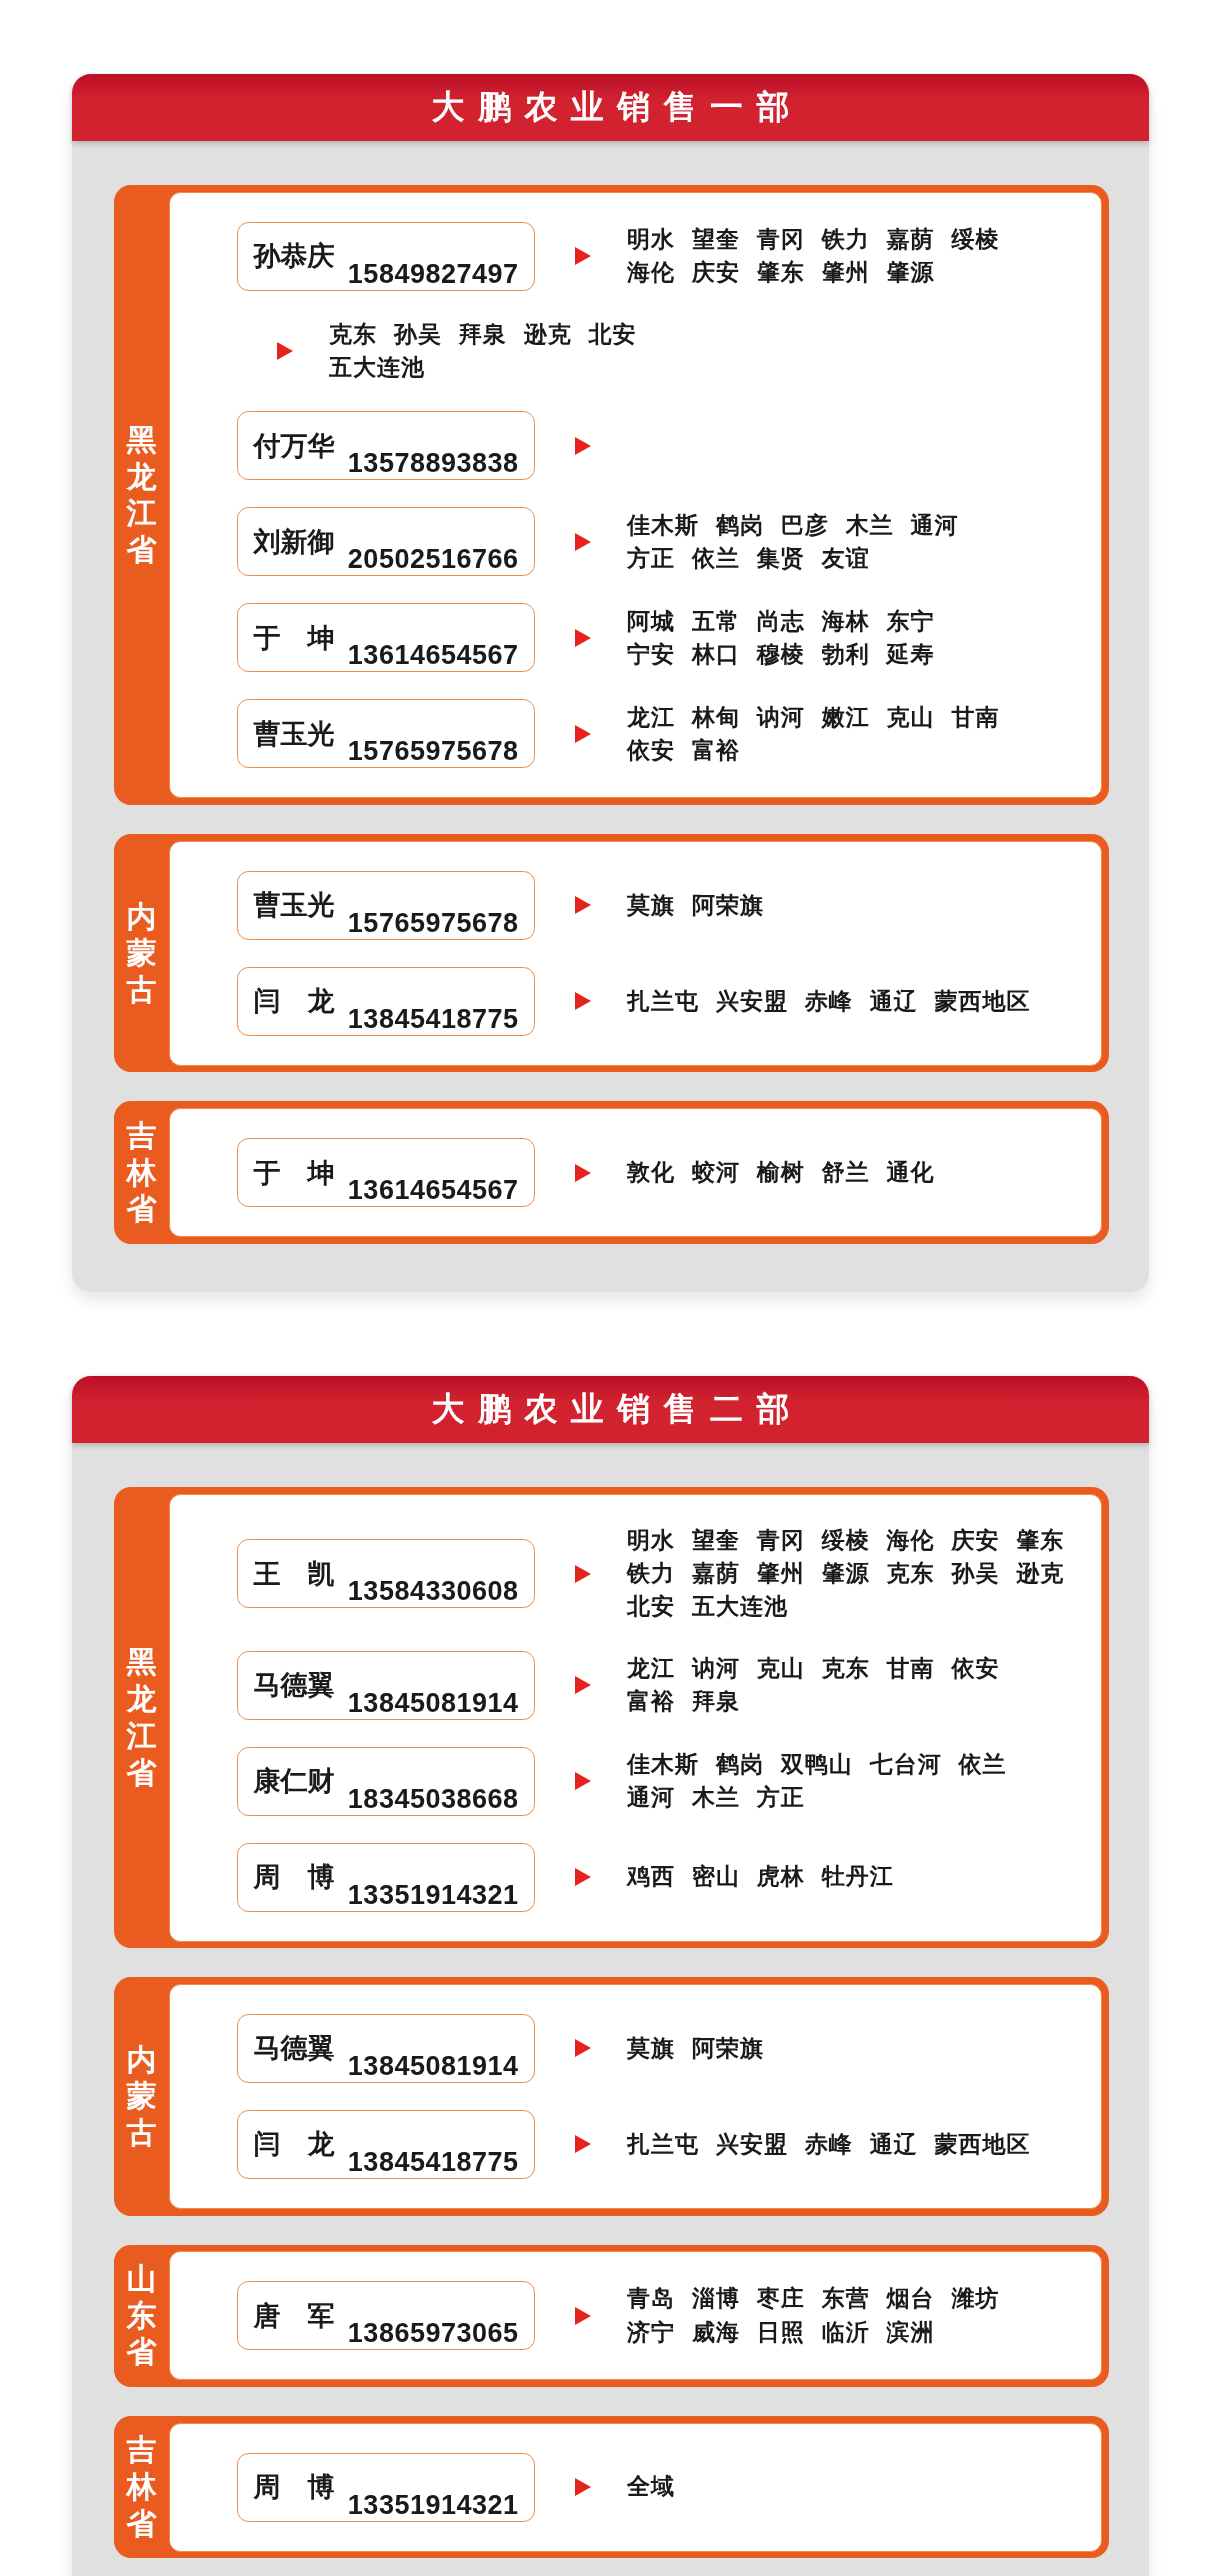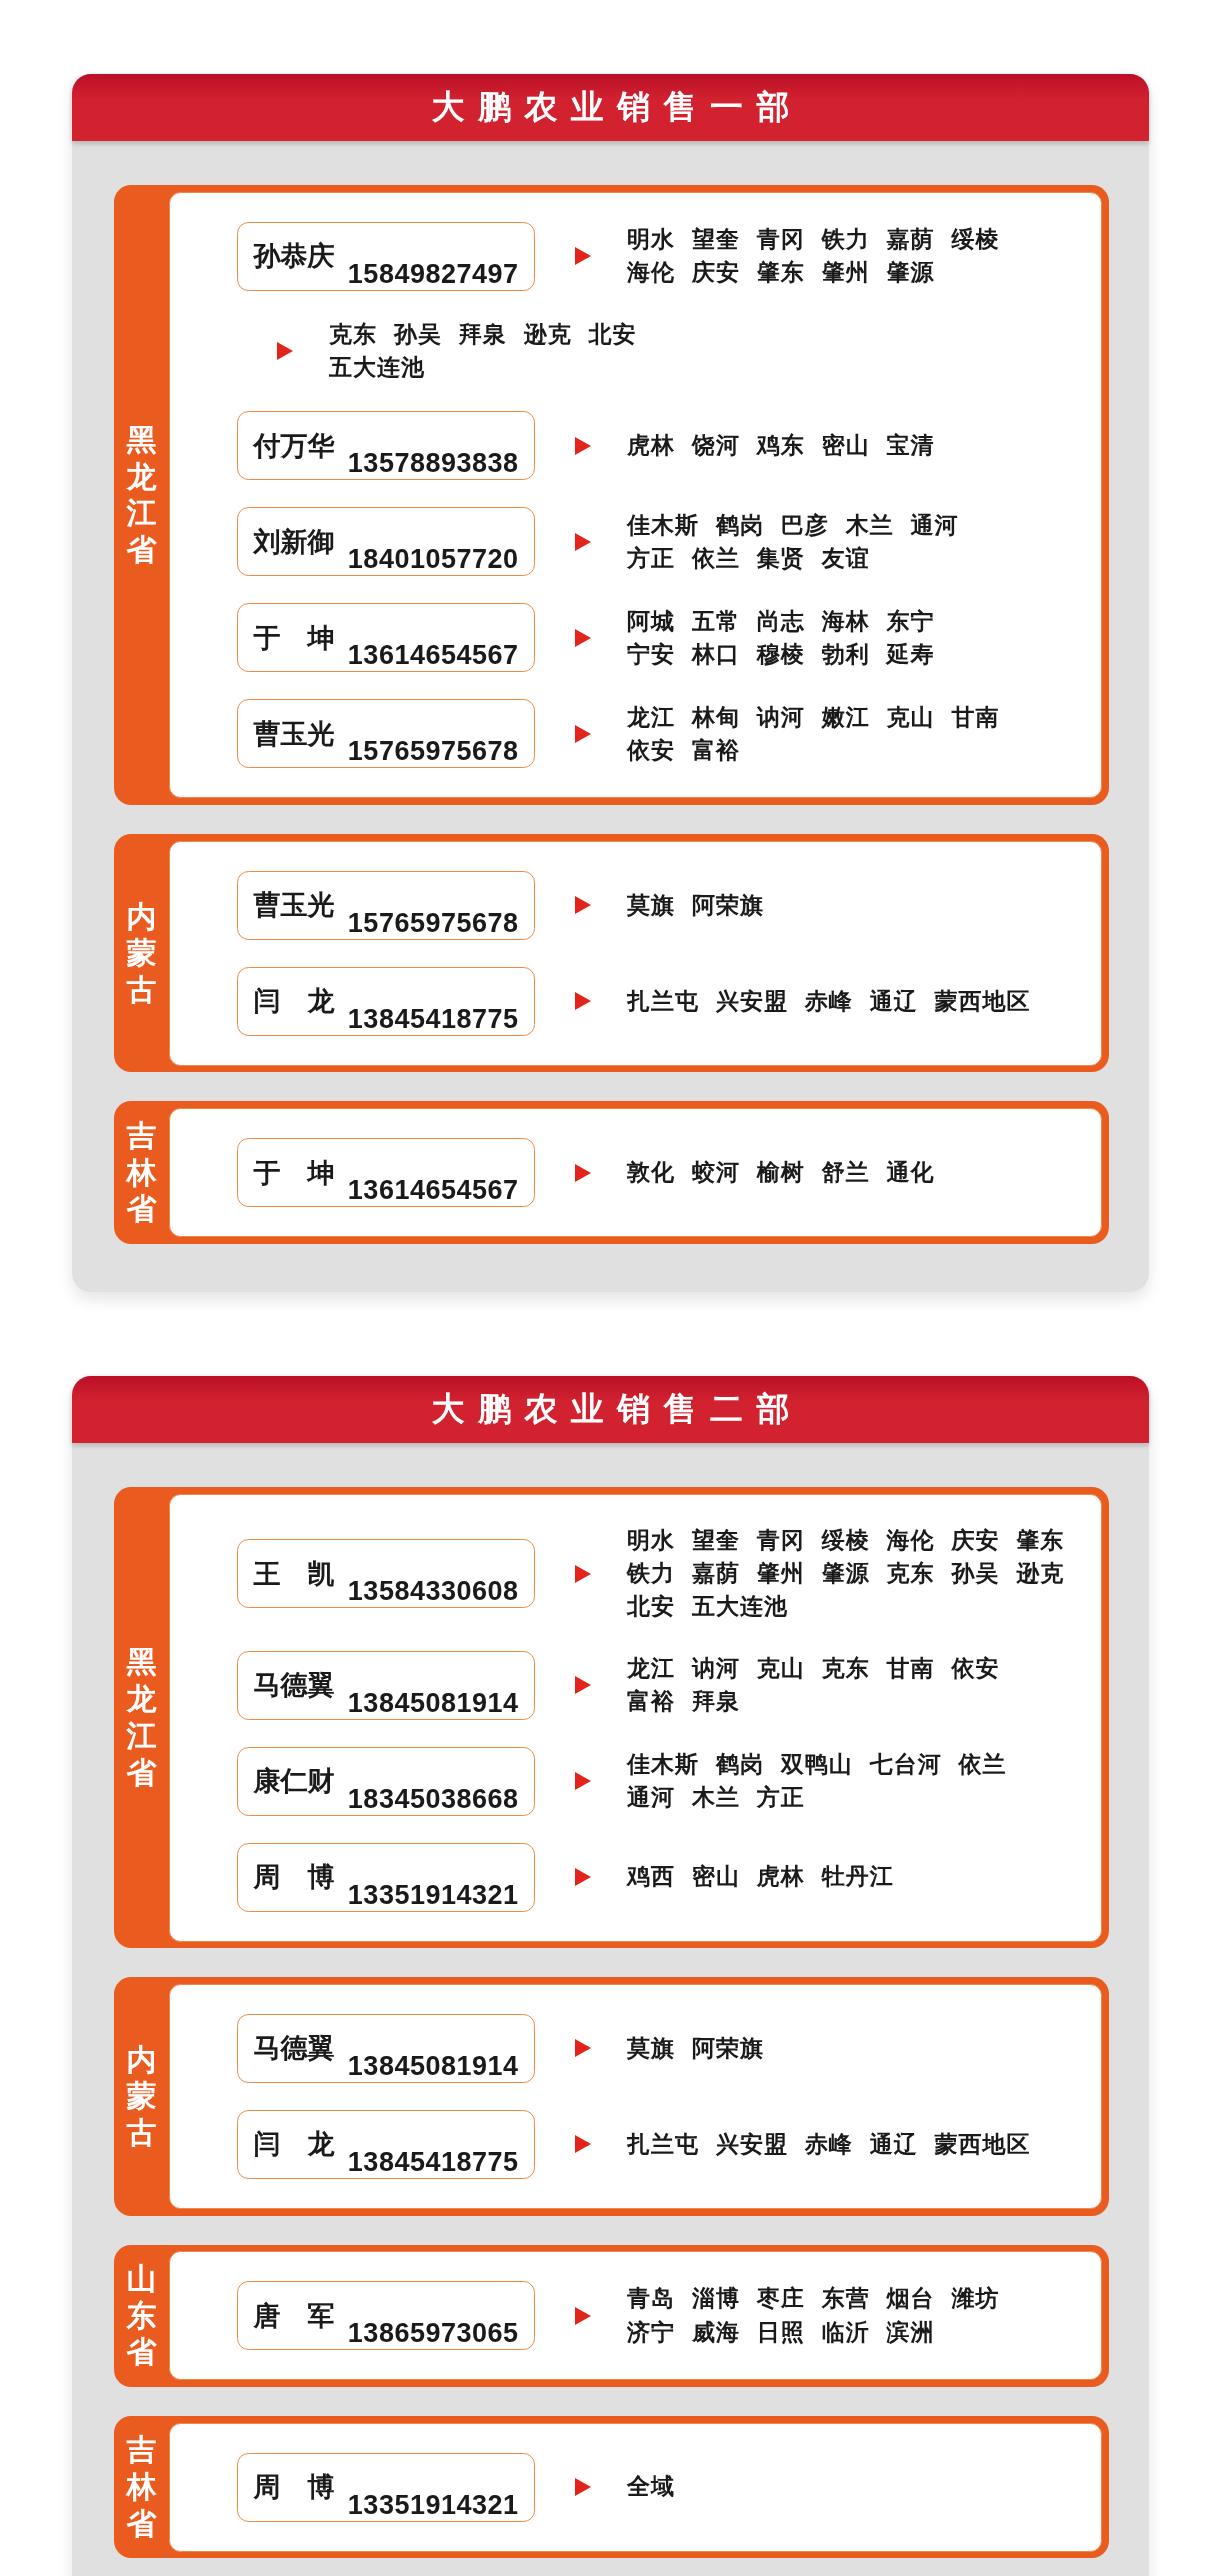--- a/index.html
+++ b/index.html
@@ -96,28 +96,25 @@
                 <div>克东 孙吴 拜泉 逊克 北安</div>
                 <div>五大连池</div>
               </div>
   </div>
             <div class="row">
     <div class="namebox">
       <span class="name">付万华</span>
       <span class="phone">13578893838</span>
     </div>
     <span class="arrow"></span>
-    <div class="regions">
-                <div>虎林 饶河  鸡东 密山 宝清</div>
-              </div>
   </div>
             <div class="row">
     <div class="namebox">
       <span class="name">刘新御</span>
-      <span class="phone">18401057720</span>
+      <span class="phone">20502516766</span>
     </div>
     <span class="arrow"></span>
     <div class="regions">
                 <div>佳木斯 鹤岗 巴彦 木兰 通河</div>
                 <div>方正 依兰 集贤 友谊</div>
               </div>
   </div>
             <div class="row">
     <div class="namebox">
       <span class="name">于　坤</span>

